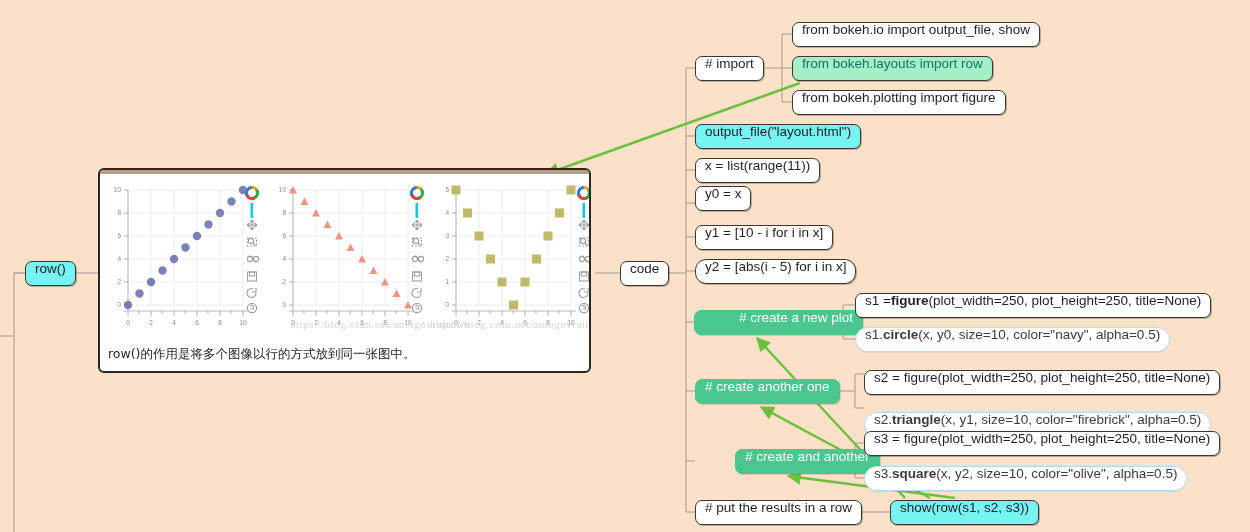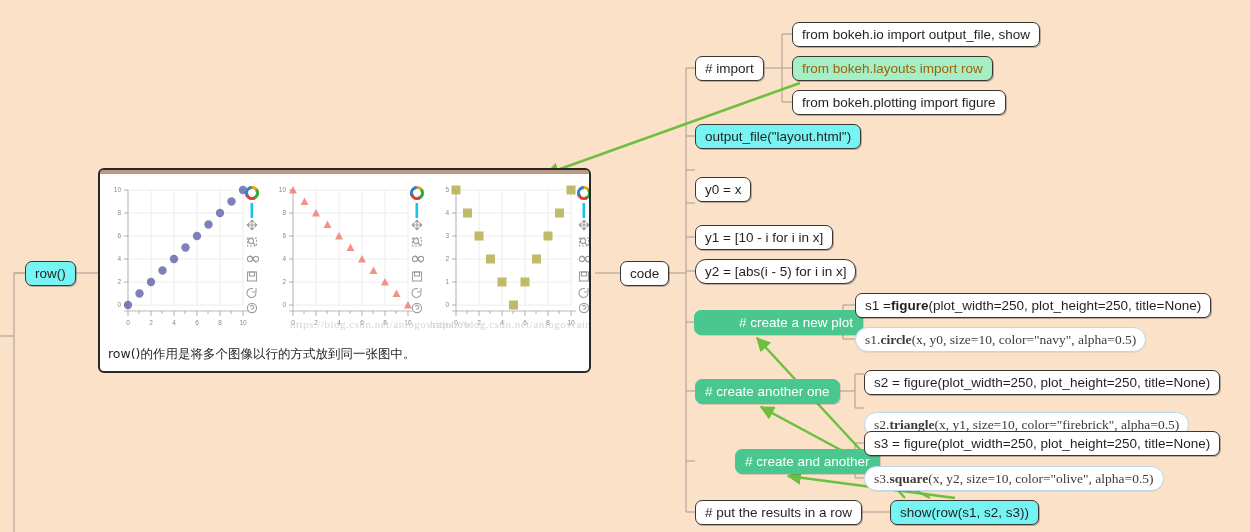--- a/index.html
+++ b/index.html
@@ -11,21 +11,21 @@
   }
   #stage{position:absolute;left:0;top:0;width:1250px;height:532px;}
 
   
   .layer{position:absolute;left:0;top:0;width:1250px;height:532px;pointer-events:none;}
 
   
   .node{
     position:absolute;
     box-sizing:border-box;
-    display:flex;align-items:center;
+    display:flex;
     white-space:nowrap;
     border-radius:7px;
     font-size:13.5px;
     line-height:1;
     padding:0 9px;
     height:25px;
   }
 
   .n-white{
     background:#ffffff;
@@ -41,30 +41,29 @@
   }
   .n-green{
     background:#4ac78e;
     border:1.6px solid #4ac78e;
     color:#ffffff;
     box-shadow:1px 1px 0 rgba(0,0,0,.12);
   }
   .n-greenline{
     background:#a4efc6;
     border:1.6px solid #3a3632;
-    color:#a16207;
+    color:#0f766e;
     box-shadow:1px 1px 0 rgba(0,0,0,.25);
   }
   .n-blue{
     background:#ffffff;
     border:1.6px solid #bcd8ef;
     color:#3f3a36;
     border-radius:13px;
     box-shadow:0 1px 0 rgba(0,0,0,.06);
-    font-family:Liberation Serif, serif;
   }
   .node b{font-weight:bold;}
 
   
   #imgpanel{
     position:absolute;left:98px;top:168px;width:493px;height:205px;
     background:#ffffff;
     border:2px solid #2b2723;
     border-radius:6px;
     box-sizing:border-box;
@@ -481,21 +480,24 @@
   <div class="node n-greenline" style="left:792px;top:56px;">
     <span>from bokeh.layouts import row</span>
   </div>
   <div class="node n-white" style="left:792px;top:90px;">
     <span>from bokeh.plotting import figure</span>
   </div>
 
   <div class="node n-cyan" style="left:695px;top:124px;">
     <span>output_file("layout.html")</span>
   </div>
-  <div class="node n-white" style="left:695px;top:177px;">
+  <div class="node n-white" style="left:695px;top:158px;">
+    <span>x = list(range(11))</span>
+  </div>
+  <div class="node n-white" style="left:695px;top:186px;">
     <span>y0 = x</span>
   </div>
   <div class="node n-white" style="left:695px;top:225px;">
     <span>y1 = [10 - i for i in x]</span>
   </div>
   <div class="node n-white" style="left:695px;top:259px;border-radius:11px;">
     <span>y2 = [abs(i - 5) for i in x]</span>
   </div>
 
   <div class="node n-green" style="left:694px;top:310px;padding-left:44px;">

